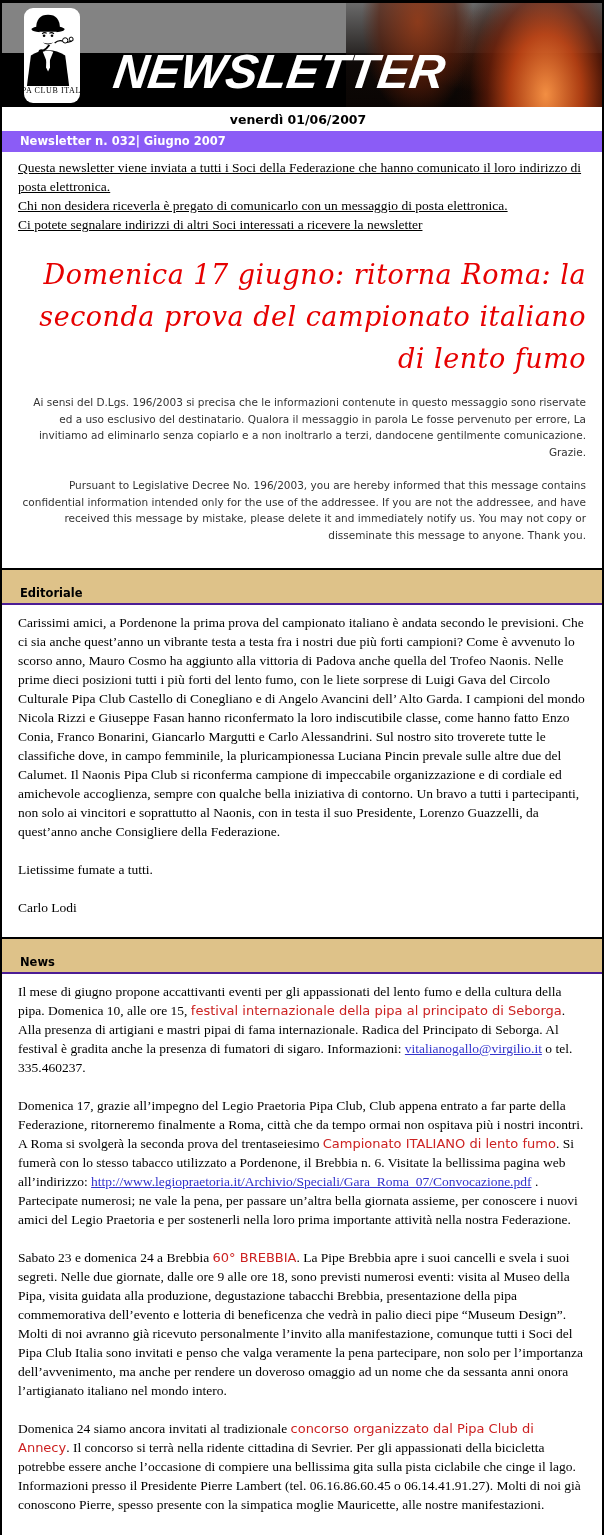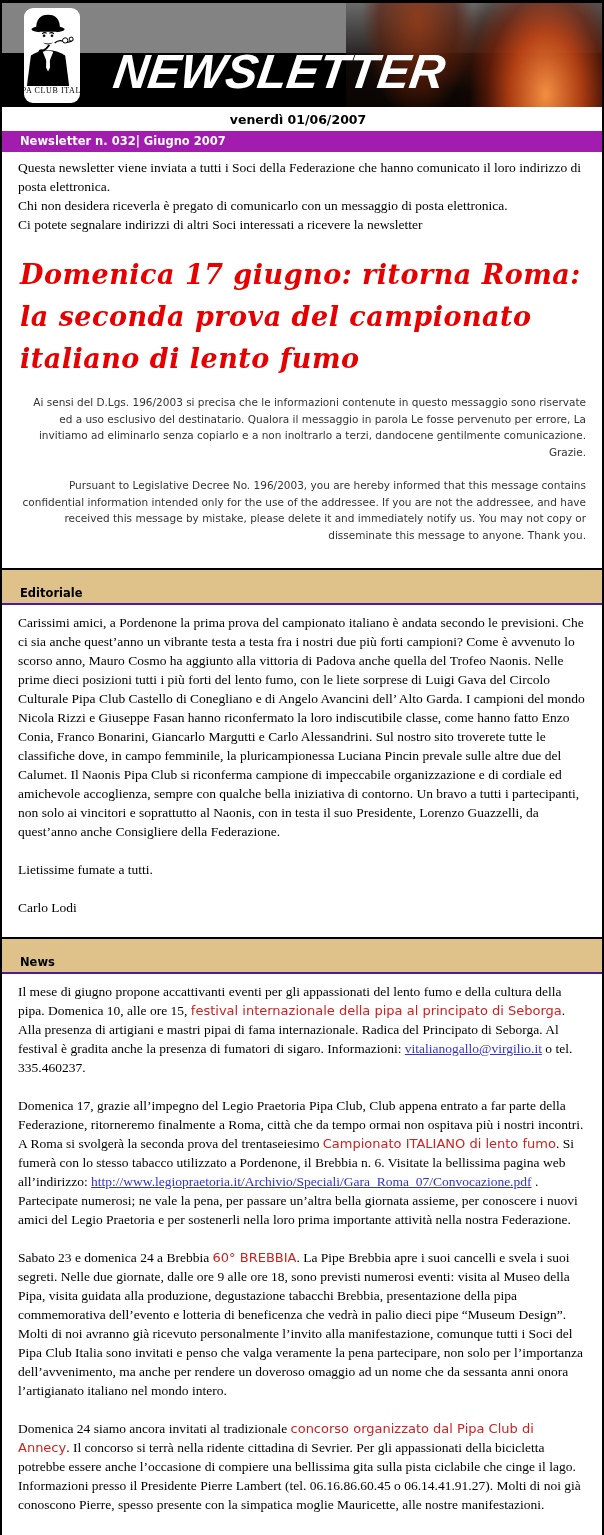--- a/index.html
+++ b/index.html
@@ -16,27 +16,27 @@
   .banner-title{position:absolute;left:112px;bottom:8px;z-index:3;color:#fff;
     font-family:"Liberation Sans",sans-serif;font-weight:bold;font-style:italic;
     font-size:48px;letter-spacing:0px;transform:skewX(-8deg);white-space:nowrap;}
   .logo-box{position:absolute;left:22px;top:5px;width:56px;height:95px;background:#fff;border-radius:9px;z-index:4;
     display:flex;flex-direction:column;align-items:center;justify-content:flex-start;}
   .logo-box svg{display:block;margin-top:2px;}
   .logo-text{font-family:"Liberation Serif",serif;font-size:8px;letter-spacing:.6px;color:#000;margin-top:-2px;white-space:nowrap;}
   
   .date-row{background:#fff;text-align:center;padding:5px 8px 4px 0;
     font-family:"DejaVu Sans",sans-serif;font-weight:bold;font-size:12.5px;color:#000;}
-  .issue-bar{background:#a21caf;color:#fff;padding:3px 0 4px 18px;
+  .issue-bar{background:#8b5cf6;color:#fff;padding:3px 0 4px 18px;
     font-family:"DejaVu Sans",sans-serif;font-weight:bold;font-size:11.5px;}
   
   .block{padding:6px 16px 8px 16px;font-size:13.5px;line-height:19px;color:#000;}
-  .intro-line{margin:0;}
+  .intro-line{margin:0;text-decoration:underline;}
   .headline{margin:20px 0 14px 2px;color:#e60000;font-family:"DejaVu Serif",serif;
-    font-style:italic;font-weight:bold;font-size:27px;line-height:42px;letter-spacing:.5px;}
+    font-style:italic;font-weight:normal;font-size:27px;line-height:42px;letter-spacing:.5px;text-align:right;}
   .disclaimer{font-family:"DejaVu Sans",sans-serif;font-size:10.5px;line-height:16.5px;color:#333;margin:0 0 17px 2px;text-align:right;}
   .section-bar{background:#dec289;border-top:2px solid #000;border-bottom:2px solid #4c1d95;
     padding:16px 0 3px 18px;font-family:"DejaVu Sans",sans-serif;font-weight:bold;font-size:11.5px;color:#000;}
   .section-body{padding:8px 16px 10px 16px;font-size:13.5px;line-height:19px;color:#000;}
   .section-body p{margin:0 0 19px 0;}
   .section-body p:last-child{margin-bottom:10px;}
   .sig{margin:0 0 19px 0;}
   .red{color:#cc2222;font-family:"DejaVu Sans",sans-serif;font-size:13px;}
   a.link{color:#3333cc;text-decoration:underline;}
 </style>

